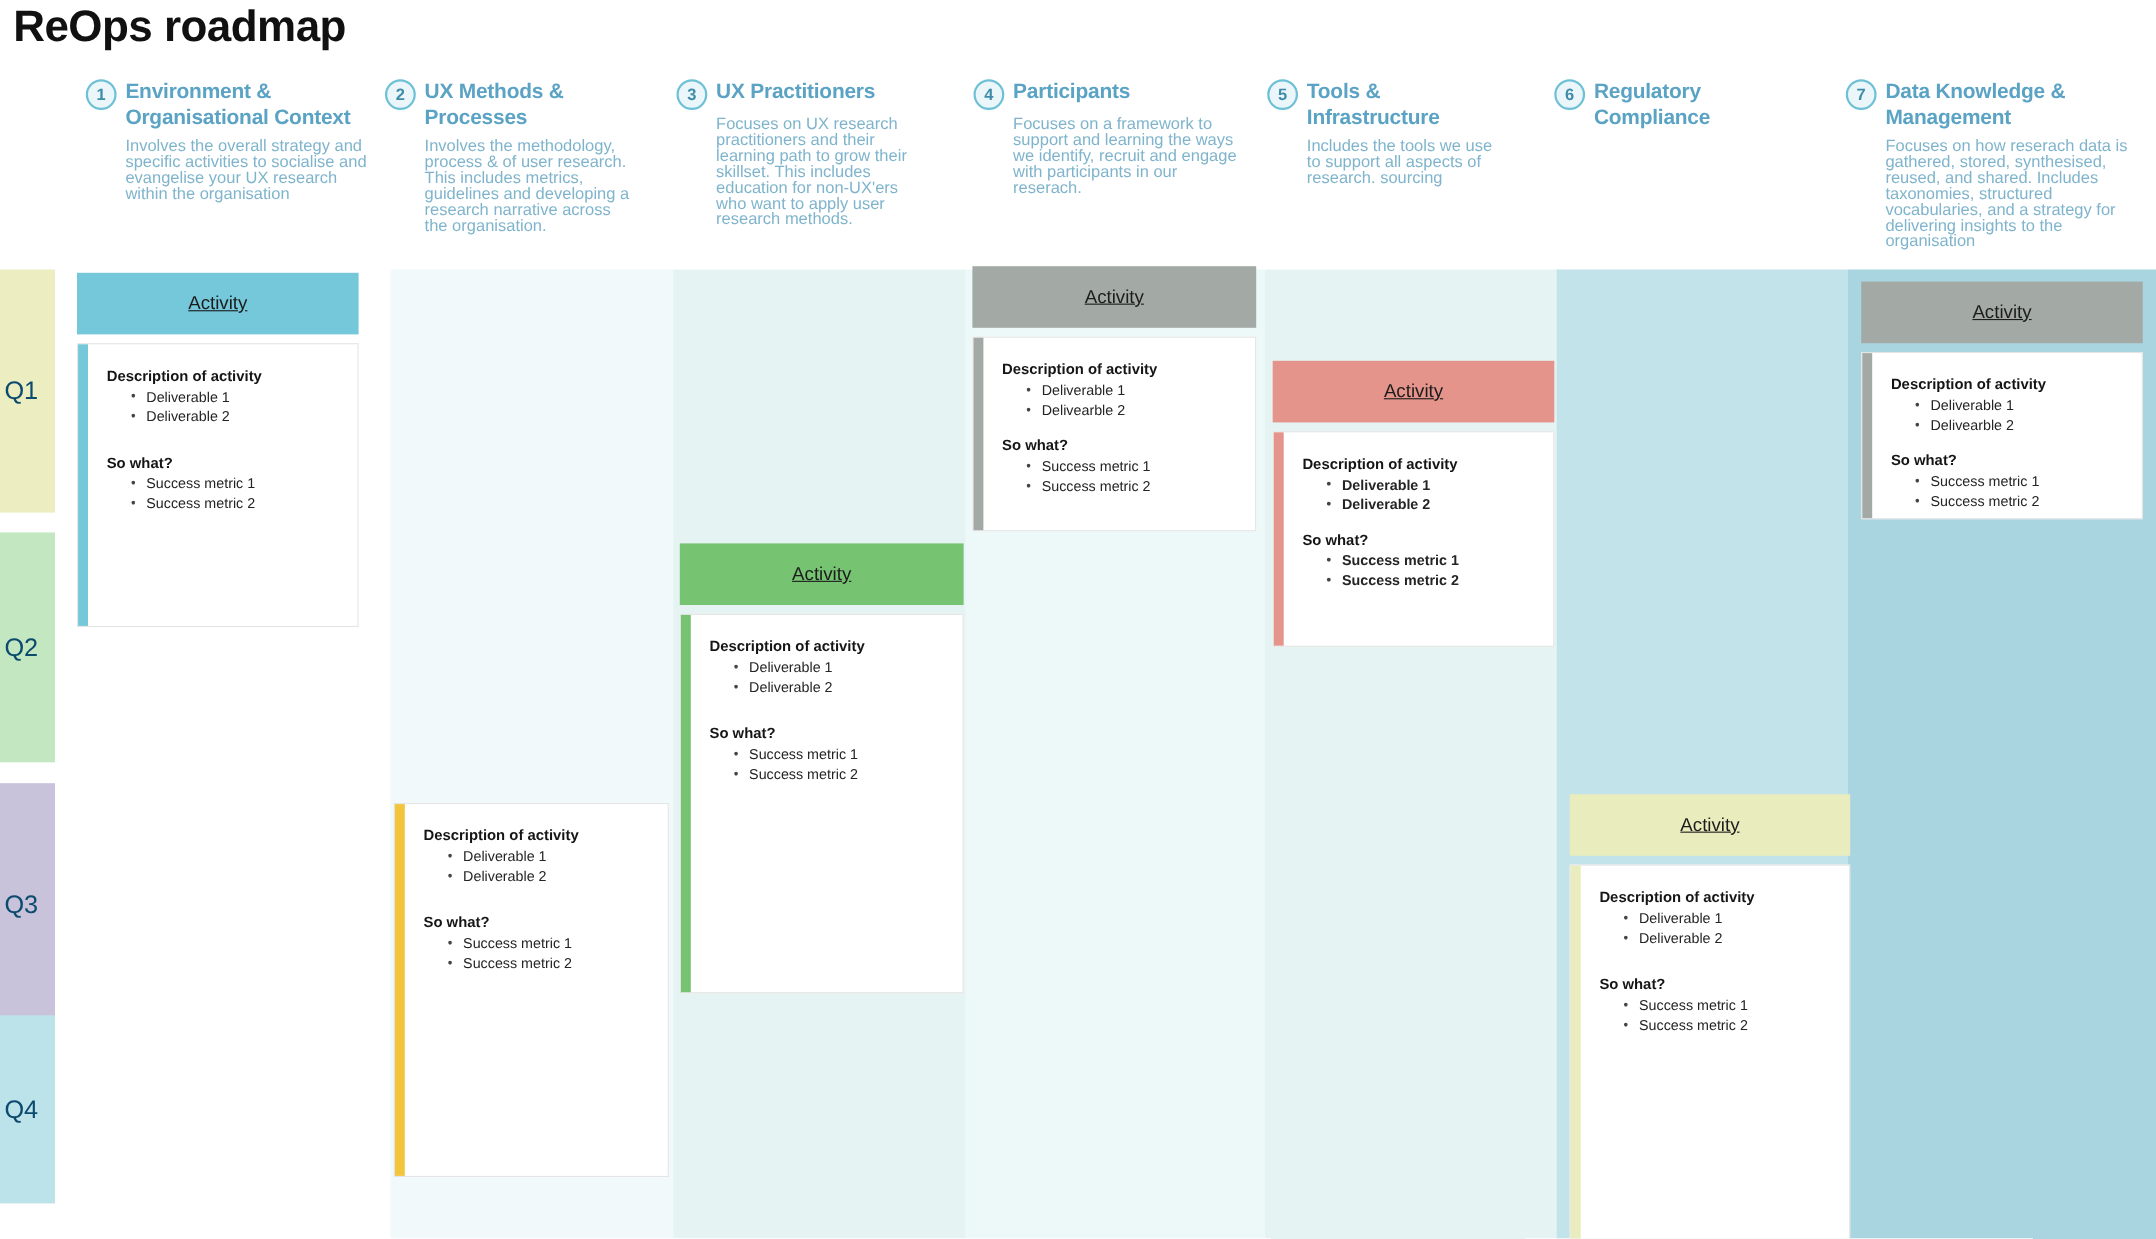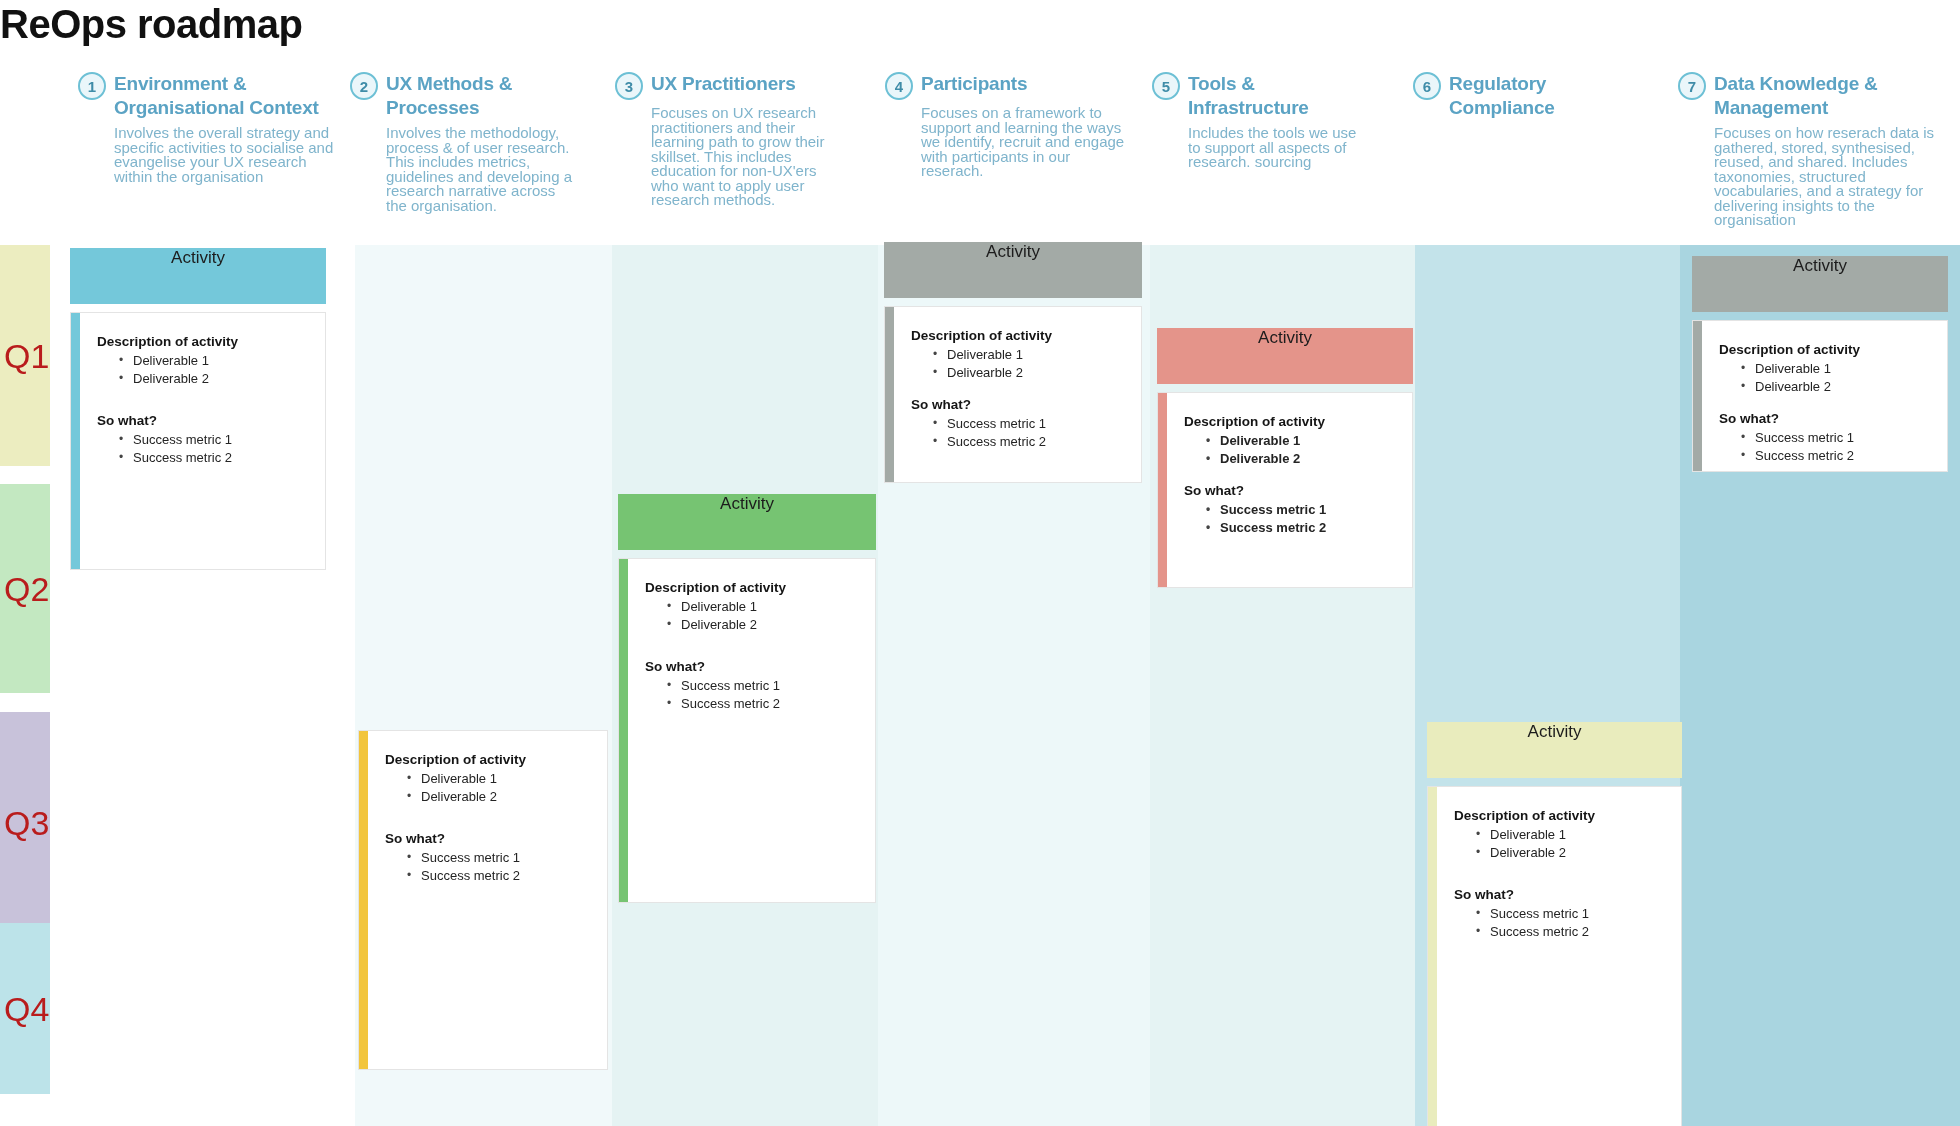--- a/index.html
+++ b/index.html
@@ -12,21 +12,21 @@
     height: 1126px;
     position: relative;
     overflow: hidden;
     font-family: "Liberation Sans", sans-serif;
     -webkit-font-smoothing: antialiased;
   }
 
   
   #page-title {
     position: absolute;
-    left: 0;
+    left: 12px;
     top: 0px;
     font-size: 40px;
     font-weight: bold;
     color: #111111;
     letter-spacing: -0.5px;
     line-height: 48px;
   }
 
   
   #headers {
@@ -80,46 +80,47 @@
     position: absolute;
     left: 0;
     width: 50px;
     display: flex;
     align-items: center;
     justify-content: flex-start;
     padding-left: 4px;
     box-sizing: border-box;
   }
   .qband .qlabel {
-    font-size: 34px;
-    color: #b91c1c;
+    font-size: 23px;
+    color: #0c4a6e;
     font-weight: normal;
     line-height: 1;
   }
 
   
   .colband {
     position: absolute;
     top: 245px;
     height: 881px;
   }
 
   
   .card {
     position: absolute;
   }
   .card-head {
     width: 100%;
     height: 56px;
     display: flex;
-    align-items: flex-start;
+    align-items: center;
     justify-content: center;
     box-sizing: border-box;
     font-size: 17px;
     color: #1c1c1c;
+    text-decoration: underline;
   }
   .card-body {
     position: relative;
     background: #ffffff;
     border: 1px solid #e4e4e4;
     box-sizing: border-box;
     margin-top: 8px;
     padding: 20px 14px 14px 26px;
   }
   .card-body .accent {

